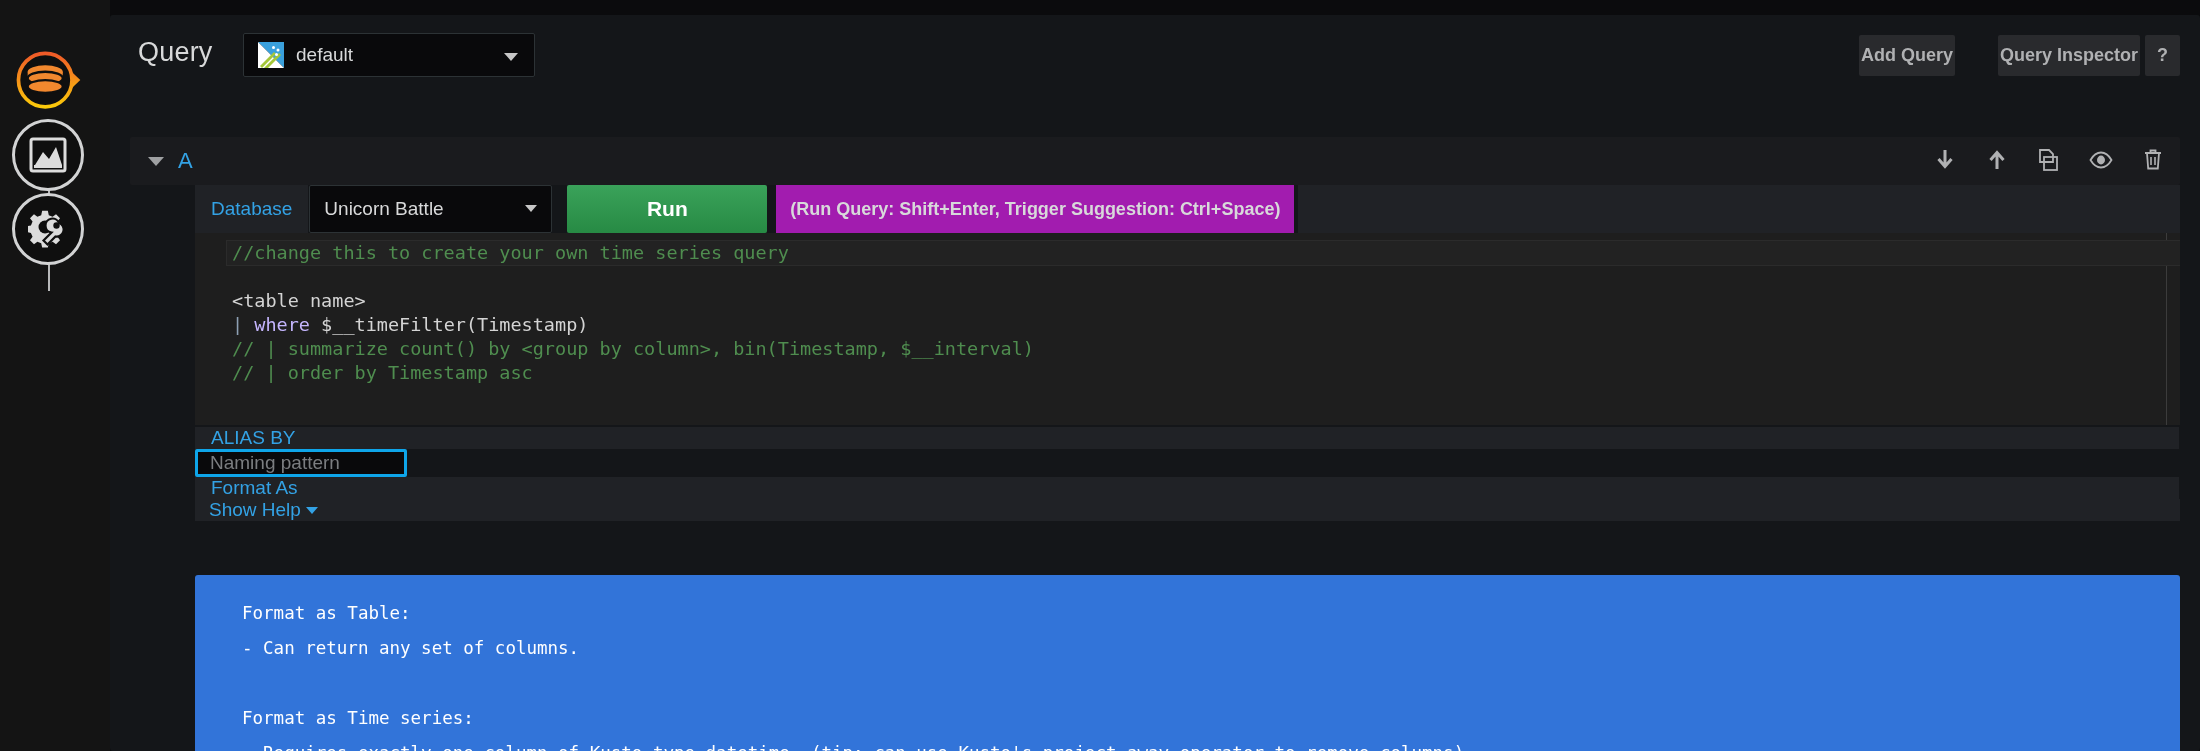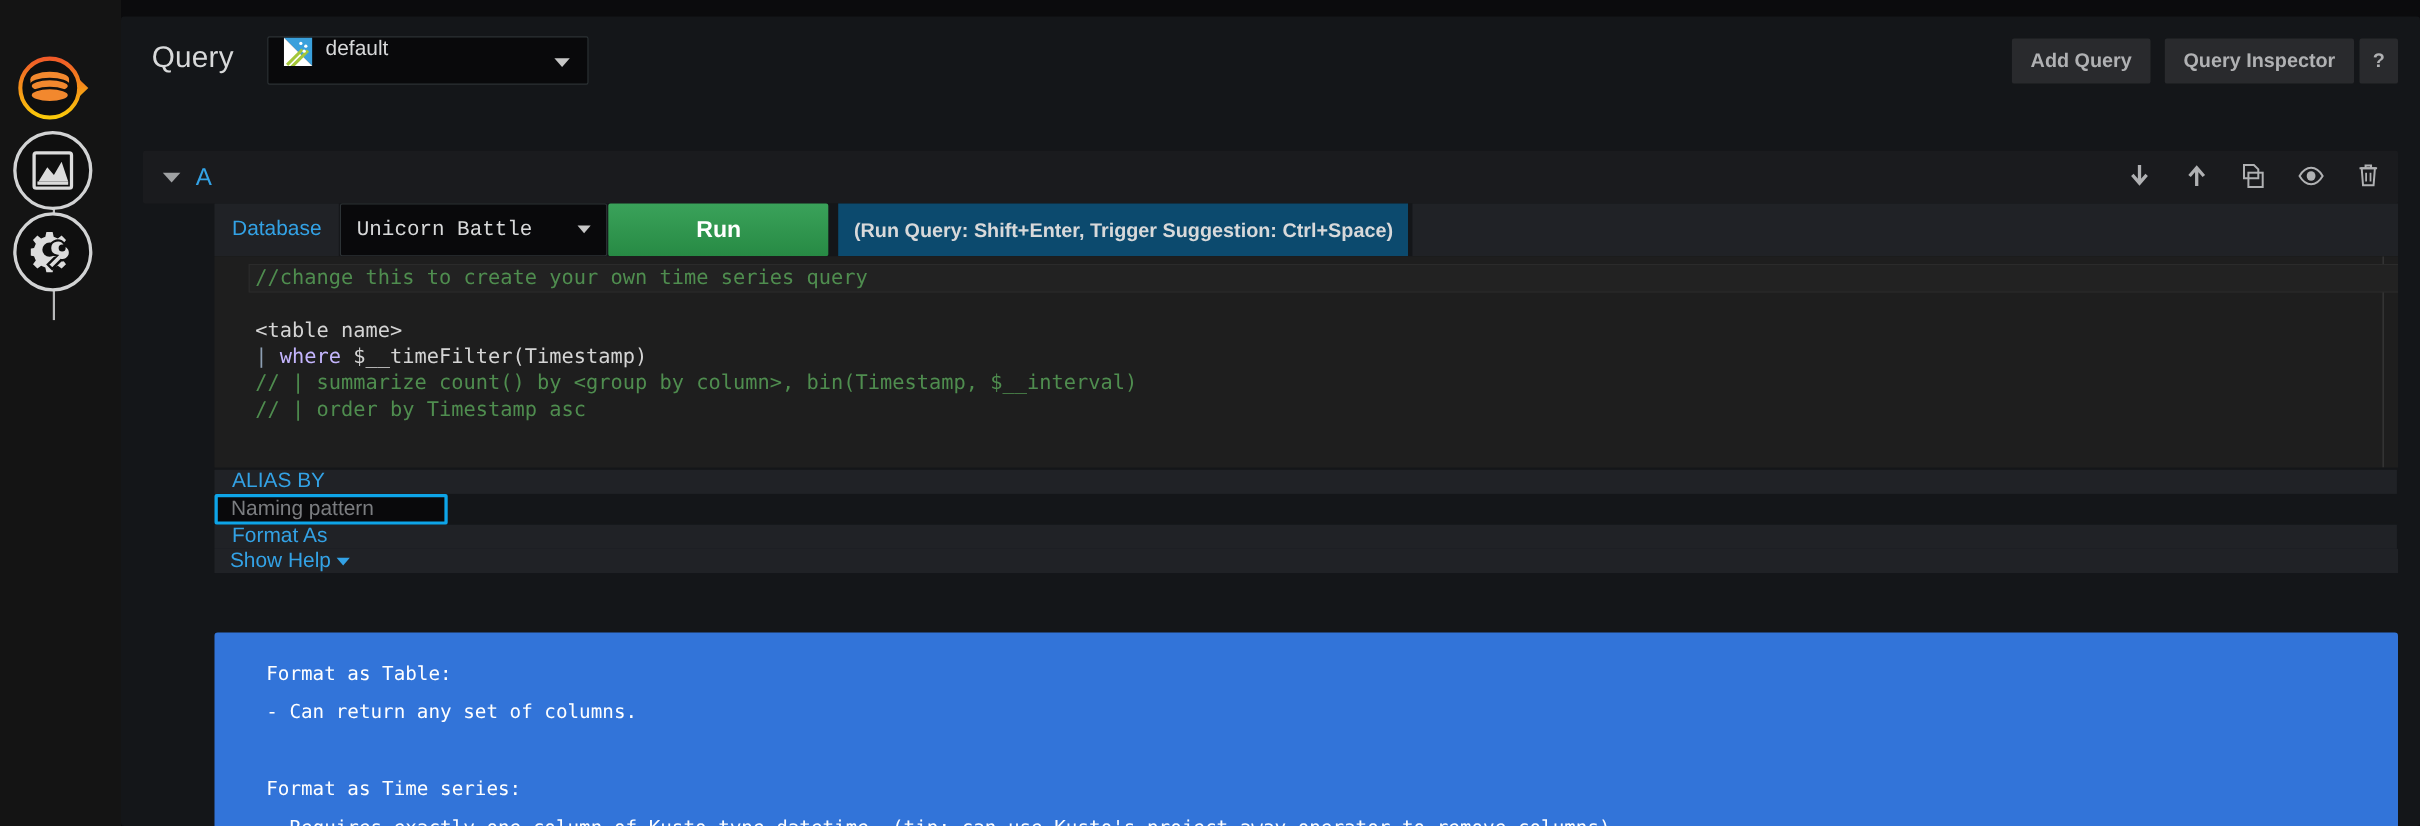--- a/index.html
+++ b/index.html
@@ -72,20 +72,21 @@
   }
   #dsPicker {
     position: absolute;
     left: 133px; top: 18px;
     width: 292px; height: 44px;
     background: #09090b;
     border: 1px solid #2c3235;
     border-radius: 2px;
     box-sizing: border-box;
     display: flex;
+    align-items: center;
     cursor: pointer;
   }
   #dsIcon {
     margin-left: 14px;
     width: 26px; height: 26px;
     flex: 0 0 auto;
   }
   #dsName {
     margin-left: 12px;
     font-size: 19px;
@@ -104,21 +105,21 @@
     top: 20px;
     height: 41px;
     background: #292a2d;
     border: none;
     border-radius: 2px;
     color: #b0b1b3;
     font-family: "Liberation Sans", sans-serif;
     font-size: 18px;
     font-weight: 700;
     cursor: pointer;
-    padding: 0 17px;
+    padding: 0 2px;
   }
   #btnAddQuery { right: 245px; }
   #btnQueryInspector { right: 60px; }
   #btnHelp { right: 20px; width: 35px; padding: 0; }
 
   
   #rowA {
     position: absolute;
     left: 20px; top: 122px;
     width: 2050px; height: 48px;
@@ -192,35 +193,35 @@
   }
   .tb-select .caret {
     position: absolute;
     right: 14px; top: 50%;
     margin-top: -4px;
     width: 0; height: 0;
     border-left: 6px solid transparent;
     border-right: 6px solid transparent;
     border-top: 7px solid #c7c7c7;
   }
-  #dbSelect { width: 243px; margin-right: 1px; font-family: Liberation Mono, monospace; }
+  #dbSelect { width: 243px; margin-right: 15px; }
   #runBtn {
     width: 200px;
     background: linear-gradient(180deg,#3aa25a 0%,#278a44 100%);
     color: #fff;
     border: none;
     font-family: "Liberation Sans", sans-serif;
     font-size: 21px;
     font-weight: 700;
     border-radius: 2px;
     cursor: pointer;
     margin-right: 9px;
   }
   #runHint {
-    background: #0c4a6e;
+    background: #a21caf;
     color: #d8d9da;
     font-size: 18px;
     font-weight: 700;
     display: flex;
     align-items: center;
     padding: 0 14px;
     white-space: nowrap;
   }
   #tbFill { flex: 1; background: #202226; margin-left: 4px; }
 

